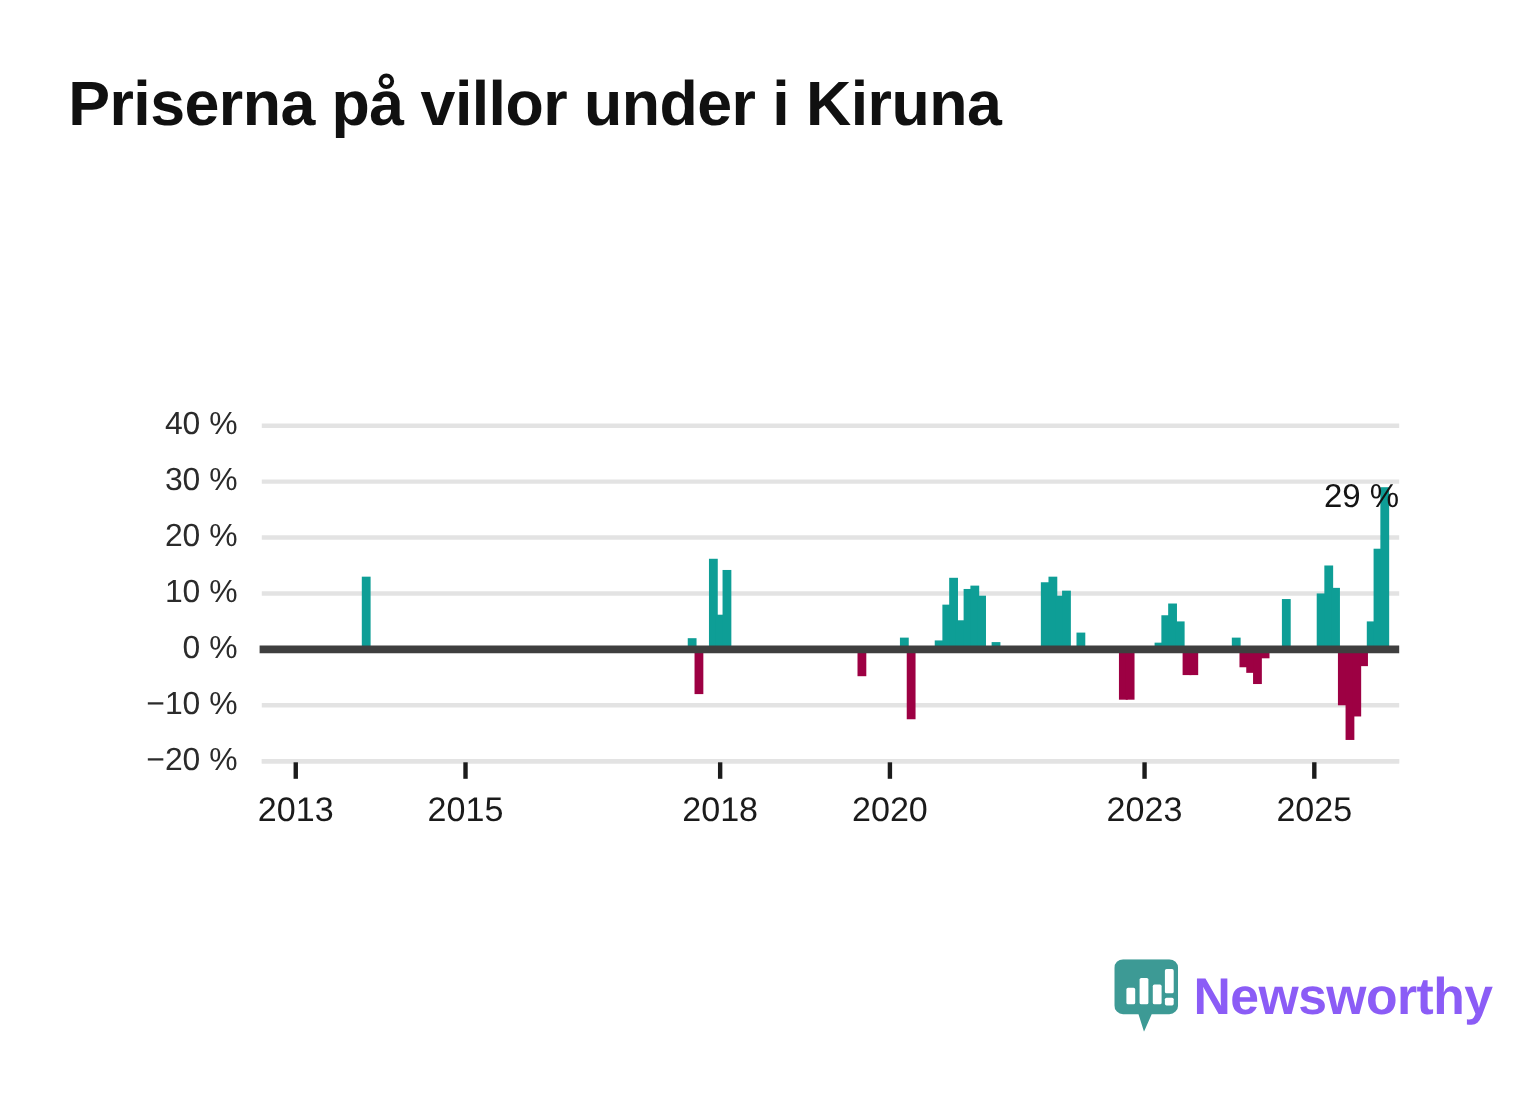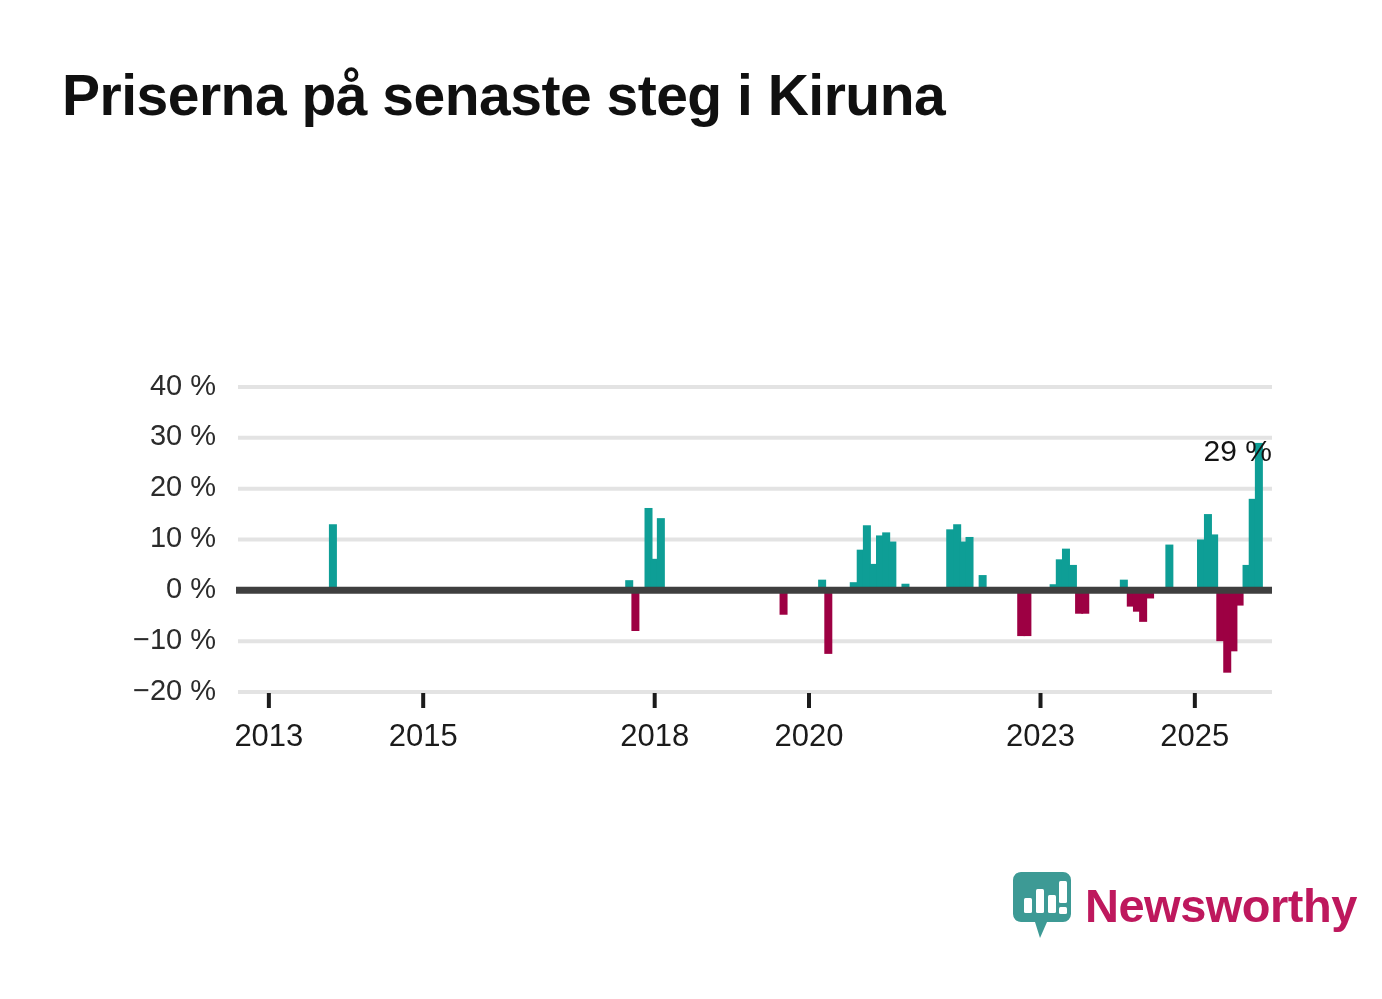--- a/index.html
+++ b/index.html
@@ -87,31 +87,31 @@
     gap: 14px;
   }
   .logo-mark {
     width: 58px;
     height: 66px;
     position: relative;
   }
   .logo-word {
     font-size: 47px;
     font-weight: 700;
-    color: #be185d;
+    color: #8b5cf6;
     letter-spacing: -0.5px;
     line-height: 1;
   }
 </style>
 </head>
 <body>
 
 <div id="page">
 
-  <div class="title">Priserna på senaste steg i Kiruna</div>
+  <div class="title">Priserna på villor under i Kiruna</div>
 
 
   <div class="chart">
     <svg id="chart-svg" width="1382" height="999" viewBox="0 0 1382 999">
       <g id="gridlines">
           <line x1="238" x2="1272" y1="387" y2="387" stroke="#e3e3e3" stroke-width="4"></line>
           <line x1="238" x2="1272" y1="437.8333333333333" y2="437.8333333333333" stroke="#e3e3e3" stroke-width="4"></line>
           <line x1="238" x2="1272" y1="488.6666666666667" y2="488.6666666666667" stroke="#e3e3e3" stroke-width="4"></line>
           <line x1="238" x2="1272" y1="539.5" y2="539.5" stroke="#e3e3e3" stroke-width="4"></line>
           <line x1="238" x2="1272" y1="641.1666666666666" y2="641.1666666666666" stroke="#e3e3e3" stroke-width="4"></line>

